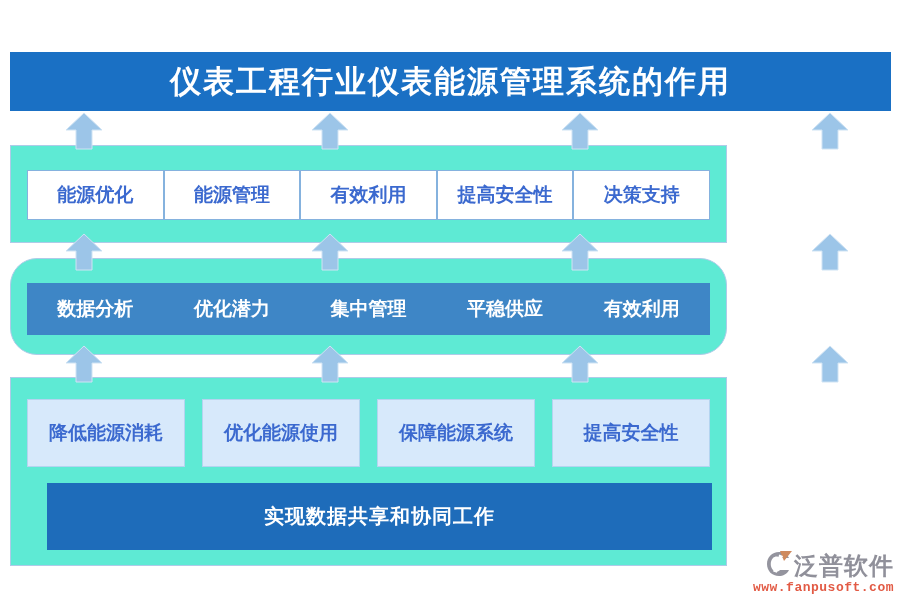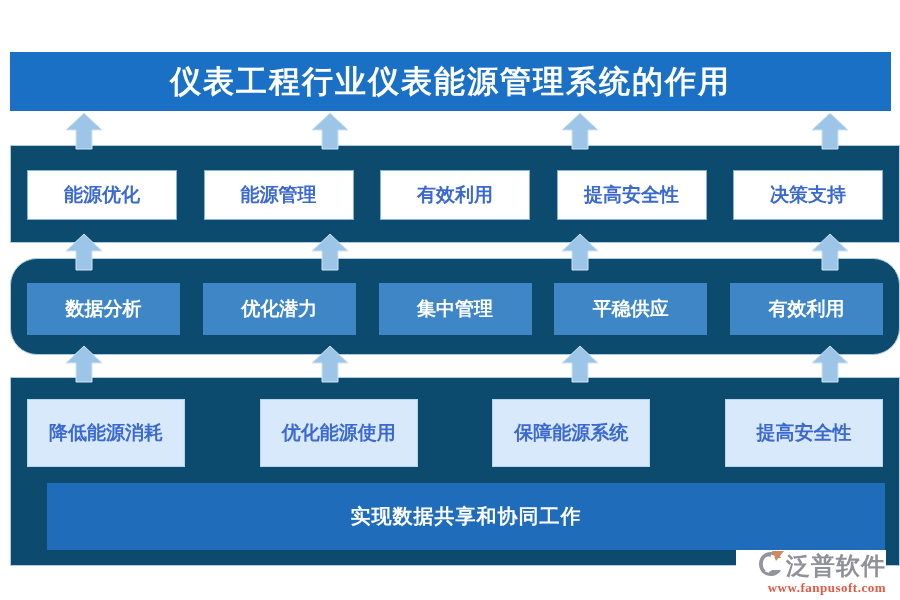--- a/index.html
+++ b/index.html
@@ -1,31 +1,31 @@
 <!DOCTYPE html>
 <html><head>
 <meta charset="utf-8">
 <style>
   html,body{margin:0;padding:0;background:#ffffff;}
   .canvas{
     position:relative;width:900px;height:600px;background:#ffffff;overflow:hidden;
-    font-family:Liberation Serif, serif;
+    font-family:Liberation Mono, monospace;
     text-align:right;
   }
   
   .title-bar{
     position:absolute;left:10px;top:52px;width:881px;height:59px;
     background:#1a70c4;display:flex;align-items:center;justify-content:center;
   }
   .title-bar .title-text{
     color:#ffffff;font-size:31px;font-weight:bold;letter-spacing:2px;white-space:nowrap;
   }
   
   .section{
-    position:absolute;left:10px;width:890px;background:#0c4a6e;
+    position:absolute;left:10px;width:717px;background:#5eead4;
     border:1px solid #aecbe8;box-sizing:border-box;
   }
   .section1{top:145px;height:98px;}
   .section2{top:258px;height:97px;border-radius:27px;}
   .section3{top:377px;height:189px;}
   .box-row{
     display:flex;justify-content:space-between;padding:0 16px;
   }
   .section1 .box-row{padding-top:24px;}
   .section2 .box-row{padding-top:24px;}
@@ -52,21 +52,21 @@
   .banner-bar{
     position:absolute;left:16px;right:14px;top:105px;height:67px;
     background:#1e6cba;display:flex;align-items:center;justify-content:center;
     color:#ffffff;font-size:20px;font-weight:bold;letter-spacing:1px;margin-left:20px;
   }
   
   .arrow{position:absolute;width:38px;height:38px;z-index:3;}
   .arrow svg{display:block;}
   
   .footer-logo{
-    position:absolute;right:14px;top:550px;width:150px;height:46px;z-index:4;
+    position:absolute;right:6px;top:550px;width:150px;height:46px;z-index:4;
     background:#ffffff;display:flex;flex-direction:column;align-items:flex-end;
   }
   .brand-line{display:flex;align-items:center;gap:2px;}
   .brand-name{color:#90909a;font-size:24px;font-weight:bold;letter-spacing:1px;}
   .brand-url{color:#e25a44;font-size:13px;font-weight:bold;margin-top:-2px;letter-spacing:0.5px;}
 </style>
 </head>
 <body>
 
 <div class="canvas">

